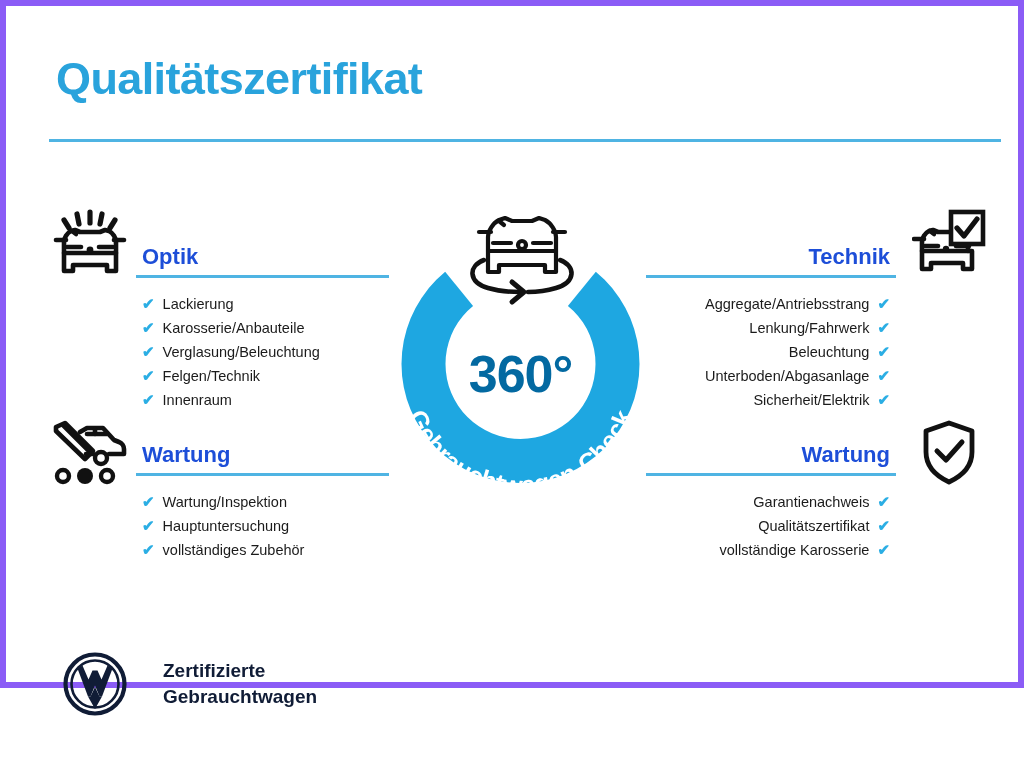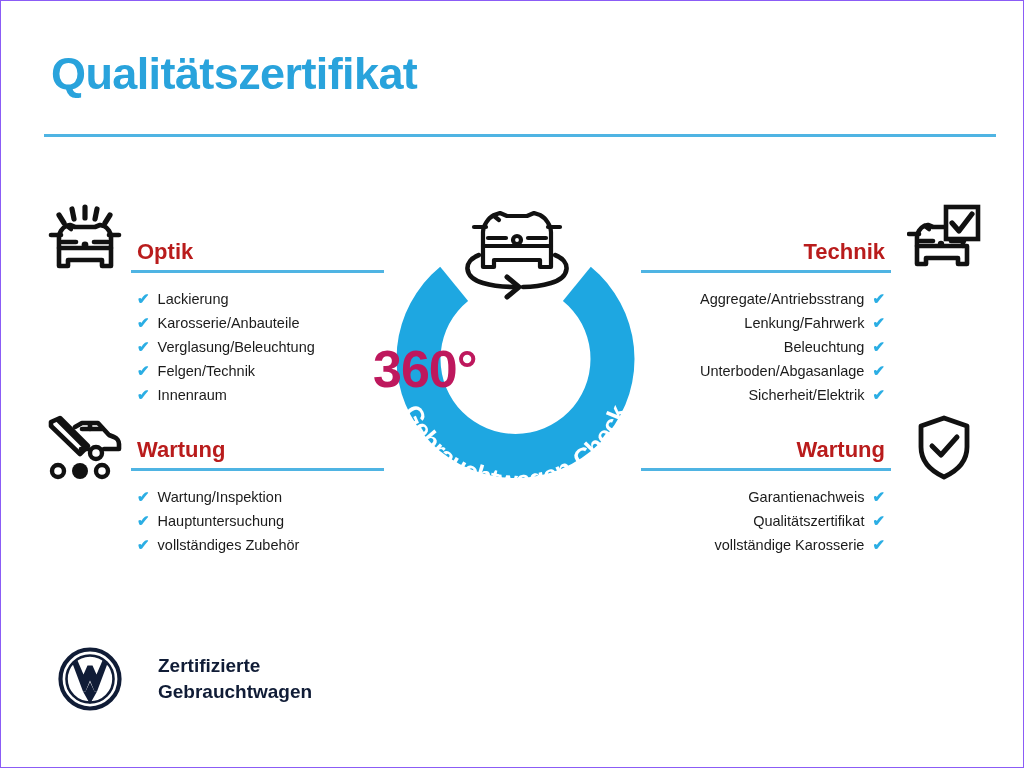--- a/index.html
+++ b/index.html
@@ -11,24 +11,24 @@
     width: 1024px;
     height: 768px;
     font-family: "Liberation Sans", sans-serif;
     color: #1a1a1a;
     overflow: hidden;
     position: relative;
   }
   #page {
     position: relative;
     width: 1024px;
-    height: 768px;
+    height: 688px;
     background: #ffffff;
     box-sizing: border-box;
-    border: 1px solid #8b5cf6;
+    border: 6px solid #8b5cf6;
   }
 
   
   #header-title {
     position: absolute;
     left: 50px;
     top: 48px;
     font-size: 45px;
     font-weight: bold;
     letter-spacing: -0.6px;
@@ -51,21 +51,21 @@
   }
   .sec-head {
     position: relative;
     height: 44px;
   }
   .sec-title {
     position: absolute;
     bottom: 8px;
     font-size: 22px;
     font-weight: bold;
-    color: #b91c1c;
+    color: #1d4ed8;
     white-space: nowrap;
   }
   .sec-rule {
     position: absolute;
     bottom: 0;
     left: 0;
     right: 0;
     height: 3px;
     background: #4FB4E3;
   }
@@ -121,24 +121,25 @@
     position: absolute;
     left: 372px;
     top: 190px;
     width: 285px;
     height: 300px;
   }
   #badge-360 {
     position: absolute;
     left: 0; right: 0;
     top: 148px;
+    text-align: center;
     font-size: 52px;
     font-weight: bold;
     letter-spacing: -1px;
-    color: #be185d;
+    color: #0369a1;
   }
 
   
   #footer-logo {
     position: absolute;
     left: 56px;
     top: 645px;
     display: flex;
     align-items: center;
   }

